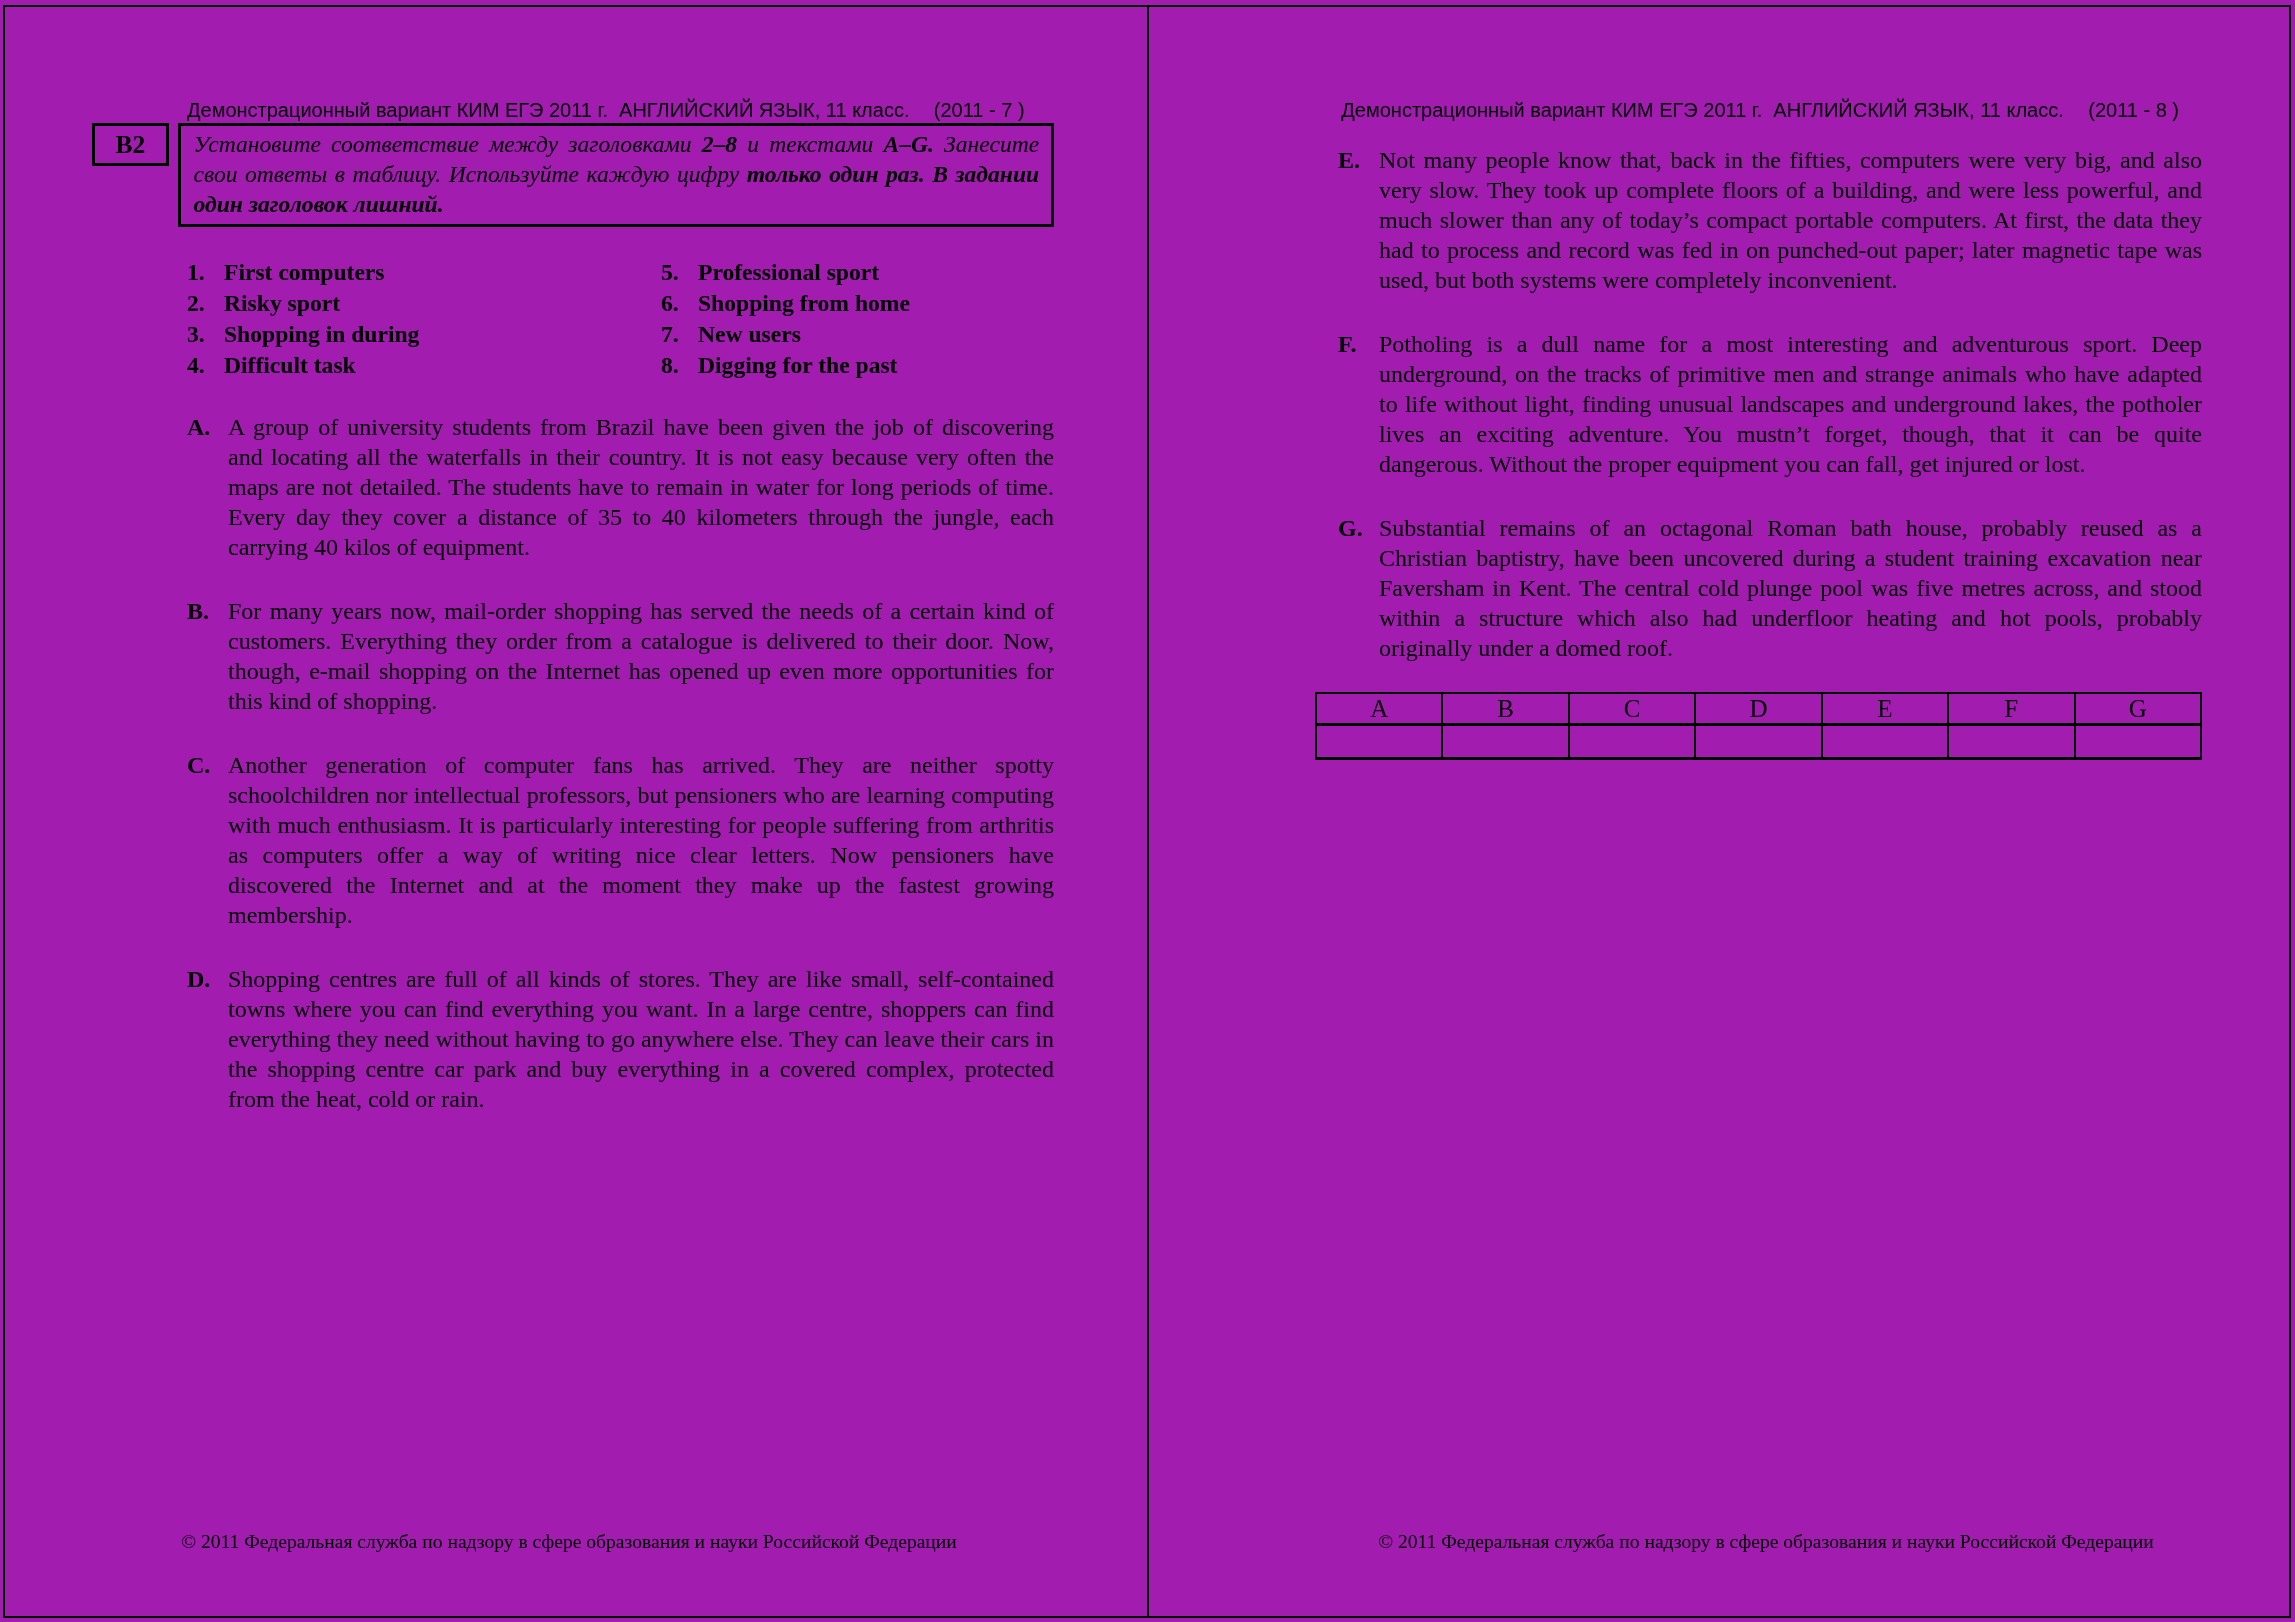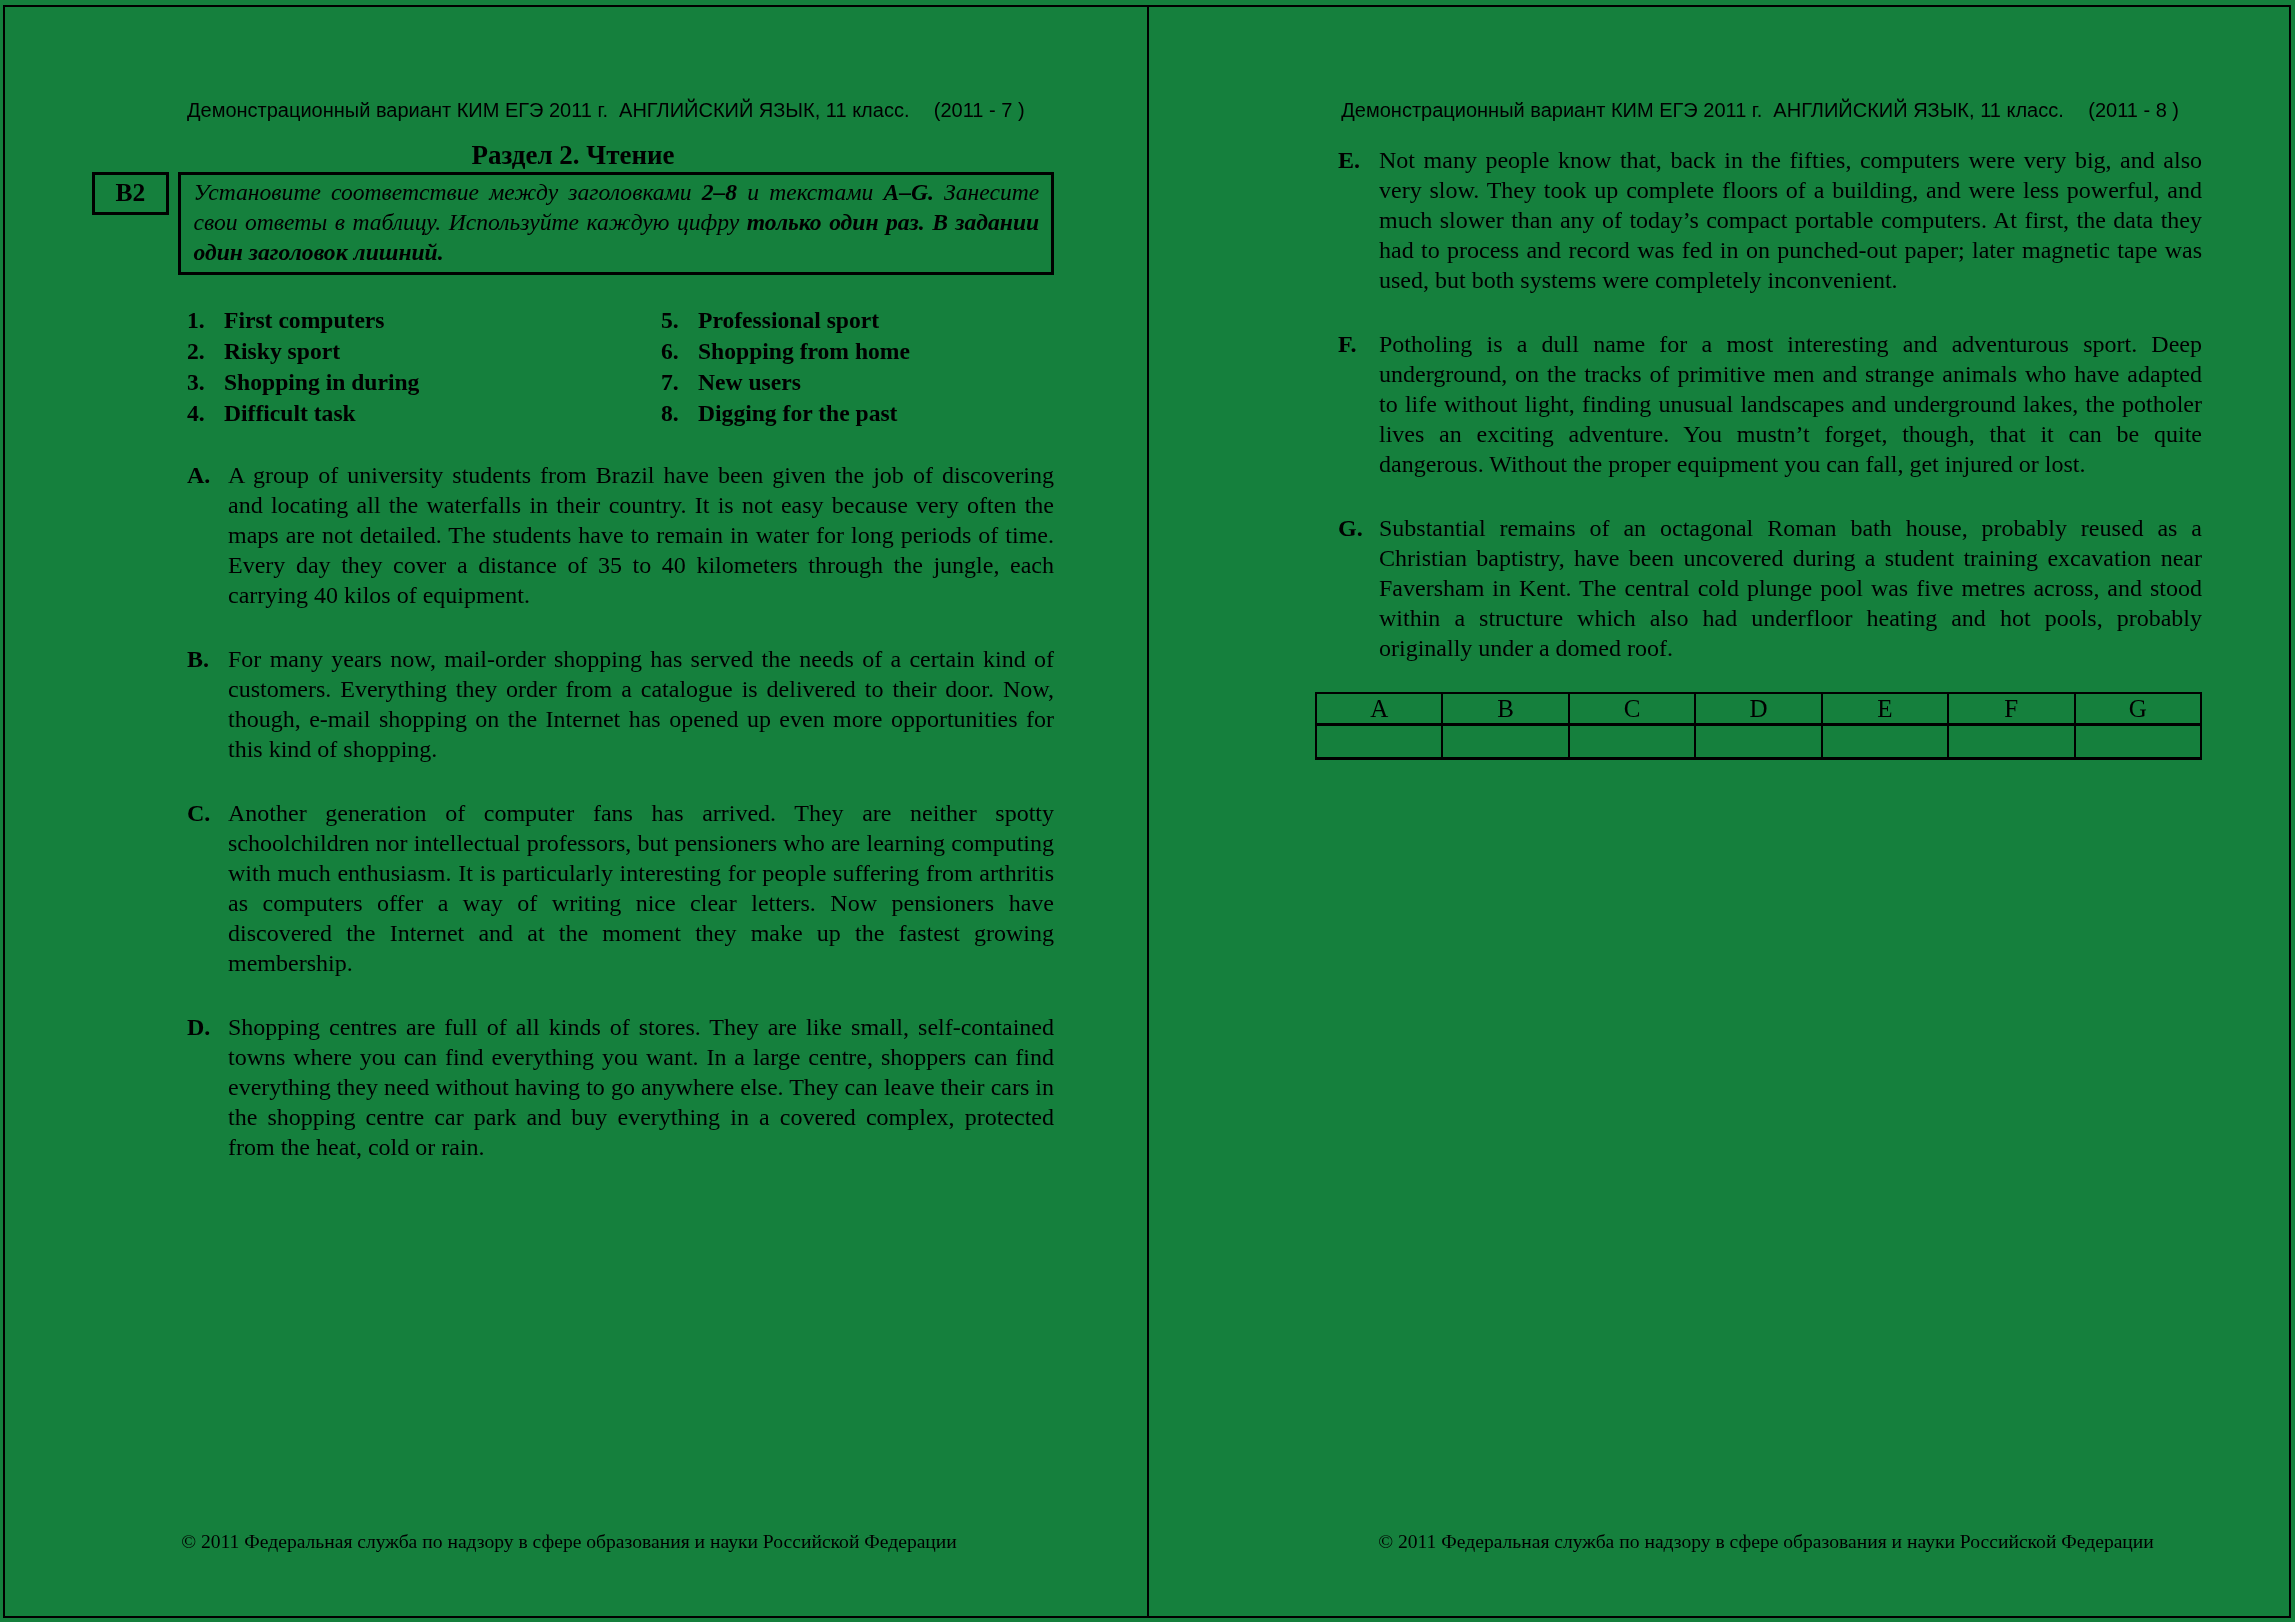--- a/index.html
+++ b/index.html
@@ -1,19 +1,19 @@
 <!DOCTYPE html>
 <html style="font-size:10.5px"><head>
 <meta charset="utf-8">
 <style>
   html,body{margin:0;padding:0;background:#fff;}
   .sheet{
     position:relative;
     width:2295px;height:1623px;
-    background:#15803d;
+    background:#a21caf;
     color:#000;
     font-family:"Liberation Serif","DejaVu Serif",serif;
     overflow:hidden;
   }
   .frame{
     position:absolute;left:2.6px;top:5.2px;right:3.9px;bottom:5.2px;
     border:2.6px solid #000;
     pointer-events:none;
   }
   .divider{
@@ -121,21 +121,20 @@
 <div class="sheet">
   <div class="frame"></div>
   <div class="divider"></div>
 
   <section class="page page-l">
     <header class="pg-header">
       <span class="hdr-title">Демонстрационный вариант КИМ ЕГЭ 2011 г.  АНГЛИЙСКИЙ ЯЗЫК, 11 класс.</span>
       <span class="hdr-num">(2011 - 7 )</span>
     </header>
 
-    <div class="section-title">Раздел 2. Чтение</div>
 
     <div class="task-row">
       <div class="task-badge">В2</div>
       <div class="instruction-box"><span>Установите соответствие между заголовками </span><b>2–8</b><span> и текстами </span><b>А–G.</b><span> Занесите свои ответы в таблицу. Используйте каждую цифру </span><b>только один раз. В задании один заголовок лишний.</b></div>
     </div>
 
     <div class="headings">
       <div class="hcol-1">
         <div class="hitem">
             <span class="hnum">1.</span>

